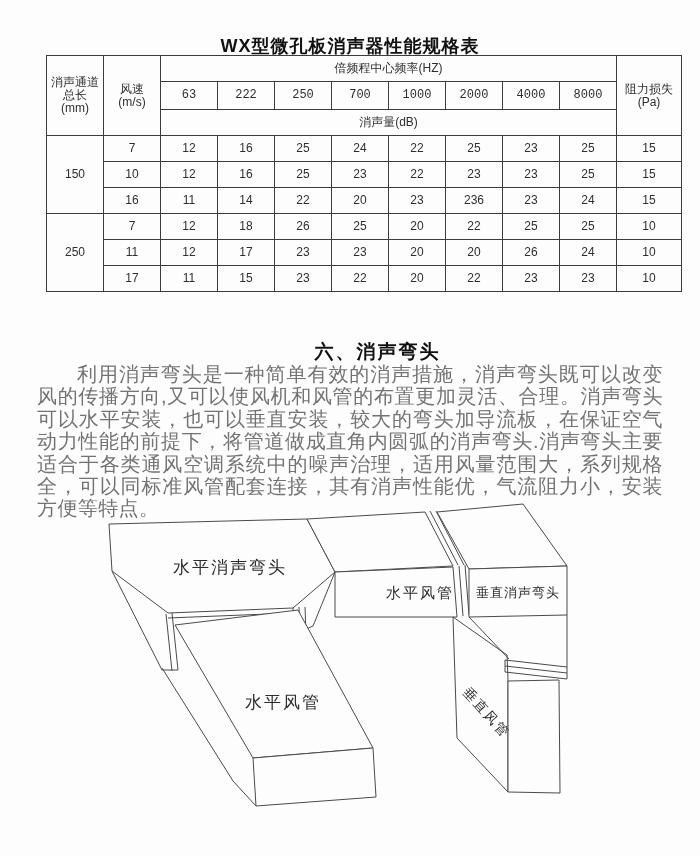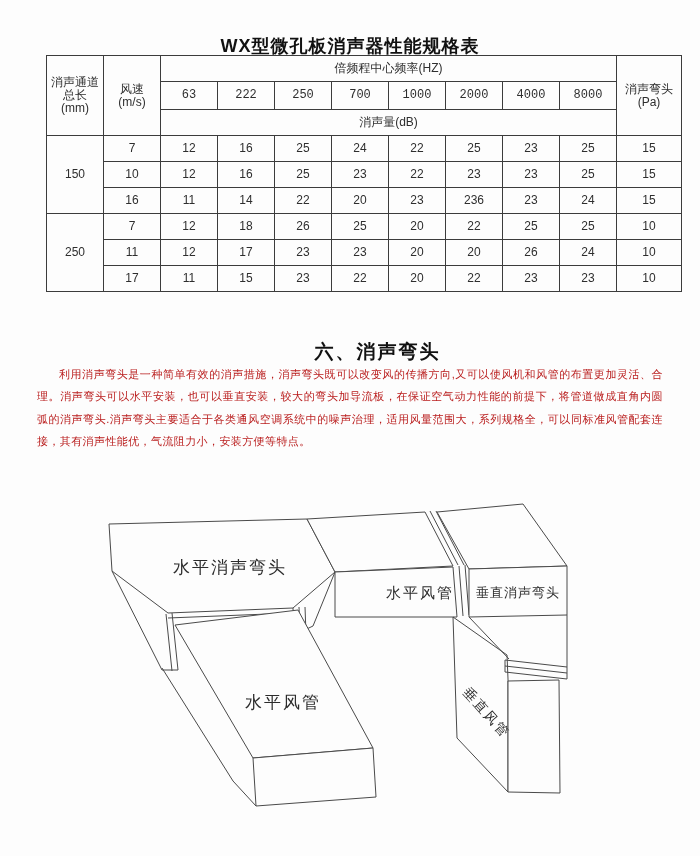--- a/index.html
+++ b/index.html
@@ -31,22 +31,22 @@
   .row-atten th{height:25px;text-align:center;}
   .spec-table tbody td{height:25px;}
   .hdr-multiline div{line-height:13px;}
   .section-heading{
     position:absolute;top:339px;left:0;width:700px;
     text-align:center;padding-left:55px;box-sizing:border-box;
     font-size:19px;font-weight:bold;color:#111;letter-spacing:2px;
   }
   .body-paragraph{
     position:absolute;top:363px;left:37px;width:626px;
-    font-size:11px;line-height:22.4px;letter-spacing:0.4px;
-    text-align:justify;text-indent:2em;color:#b91c1c;
+    font-size:20px;line-height:22.4px;letter-spacing:0.4px;
+    text-align:justify;text-indent:2em;color:#737373;
   }
   .duct-diagram{position:absolute;top:495px;left:0;}
   .duct-diagram path{fill:#fdfdfd;stroke:#4a4a4a;stroke-width:1;stroke-linejoin:round;}
   .duct-diagram path.open{fill:none;}
   .duct-diagram text{fill:#2c2c2c;font-family:"Liberation Sans","DejaVu Sans",sans-serif;}
 </style>
 </head>
 <body>
 
 <div class="doc-title">WX型微孔板消声器性能规格表</div>
@@ -71,21 +71,21 @@
         <div>消声通道</div>
         <div>总长</div>
         <div>(mm)</div>
       </th>
       <th rowspan="3" class="hdr-multiline">
         <div>风速</div>
         <div>(m/s)</div>
       </th>
       <th colspan="8">倍频程中心频率(HZ)</th>
       <th rowspan="3" class="hdr-multiline">
-        <div>消声弯头</div>
+        <div>阻力损失</div>
         <div>(Pa)</div>
       </th>
     </tr>
     <tr class="row-freqs">
       <th>63</th>
       <th>222</th>
       <th>250</th>
       <th>700</th>
       <th>1000</th>
       <th>2000</th>

